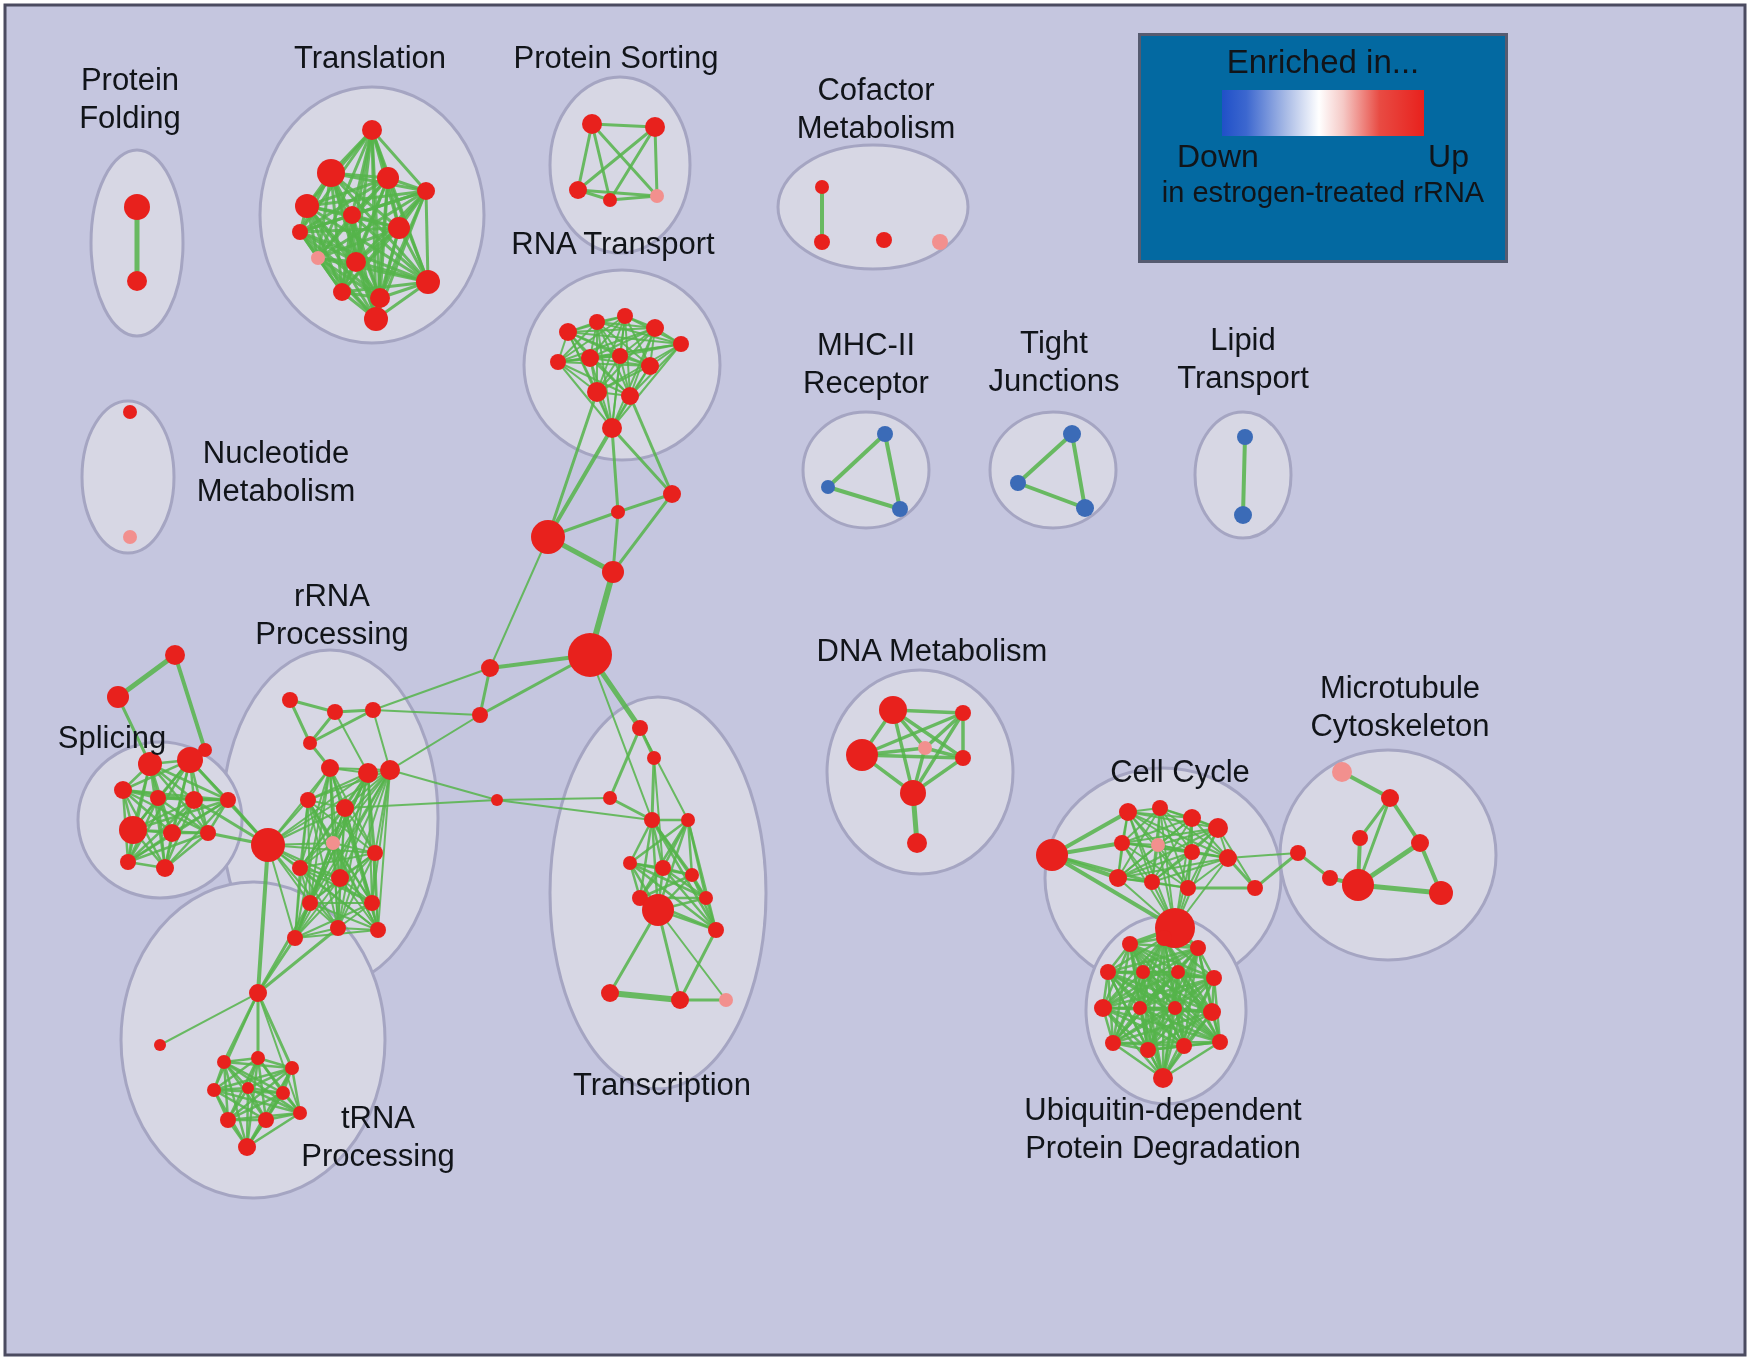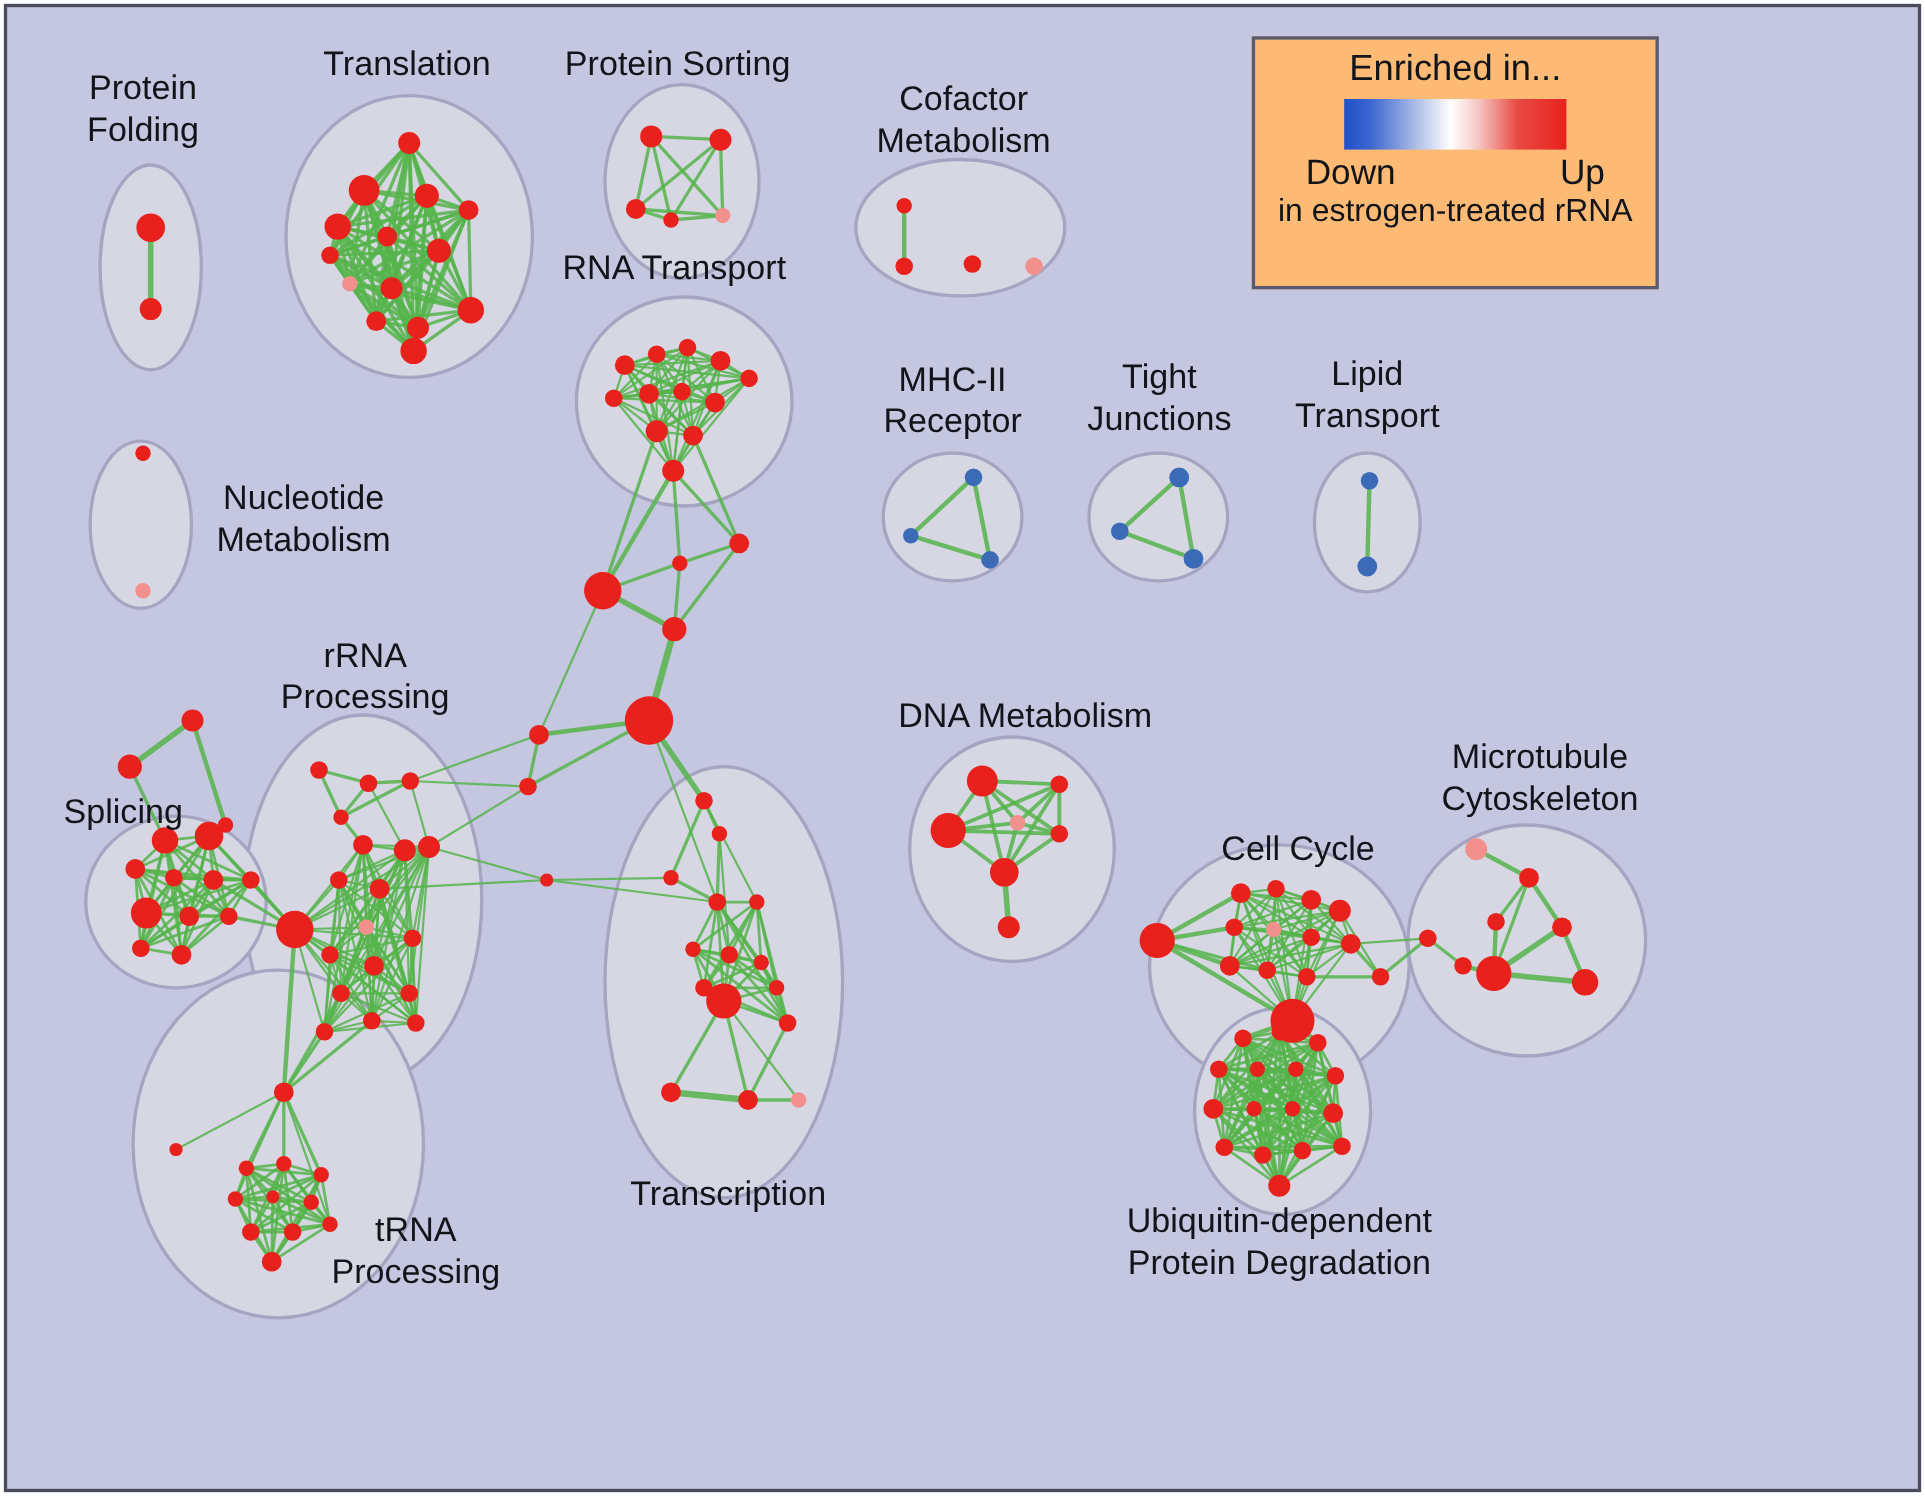--- a/index.html
+++ b/index.html
@@ -15,35 +15,35 @@
     font-family: "Liberation Sans", sans-serif;
     font-size: 31px;
     fill: #111419;
   }
   .legend {
     position: absolute;
     left: 1138px; top: 33px;
     width: 370px; height: 230px;
     box-sizing: border-box;
     border: 3px solid #565b70;
-    background: #fdba74;
+    background: #0369a1;
     color: #111419;
     text-align: center;
   }
   .legend-title { font-size: 33px; margin-top: 7px; }
   .legend-bar {
     width: 202px; height: 46px;
     margin: 9px auto 0;
     background: linear-gradient(90deg,
       #2050c8 0%, #3c67cf 12%, #aabce6 32%, #ffffff 48%,
       #f5c9c6 60%, #e84b43 78%, #e8211d 100%);
   }
   .legend-ends {
     display: flex; justify-content: space-between;
-    padding: 0 46px; margin-top: 2px;
+    padding: 0 36px; margin-top: 2px;
     font-size: 32px;
   }
   .legend-caption { font-size: 29px; line-height: 1.22; }
 </style>
 </head>
 <body>
 
 <svg id="network" width="1750" height="1360" viewBox="0 0 1750 1360">
     <rect x="5" y="5" width="1740" height="1350" fill="#c5c6df" stroke="#4b4b60" stroke-width="3"></rect>
     <g>

